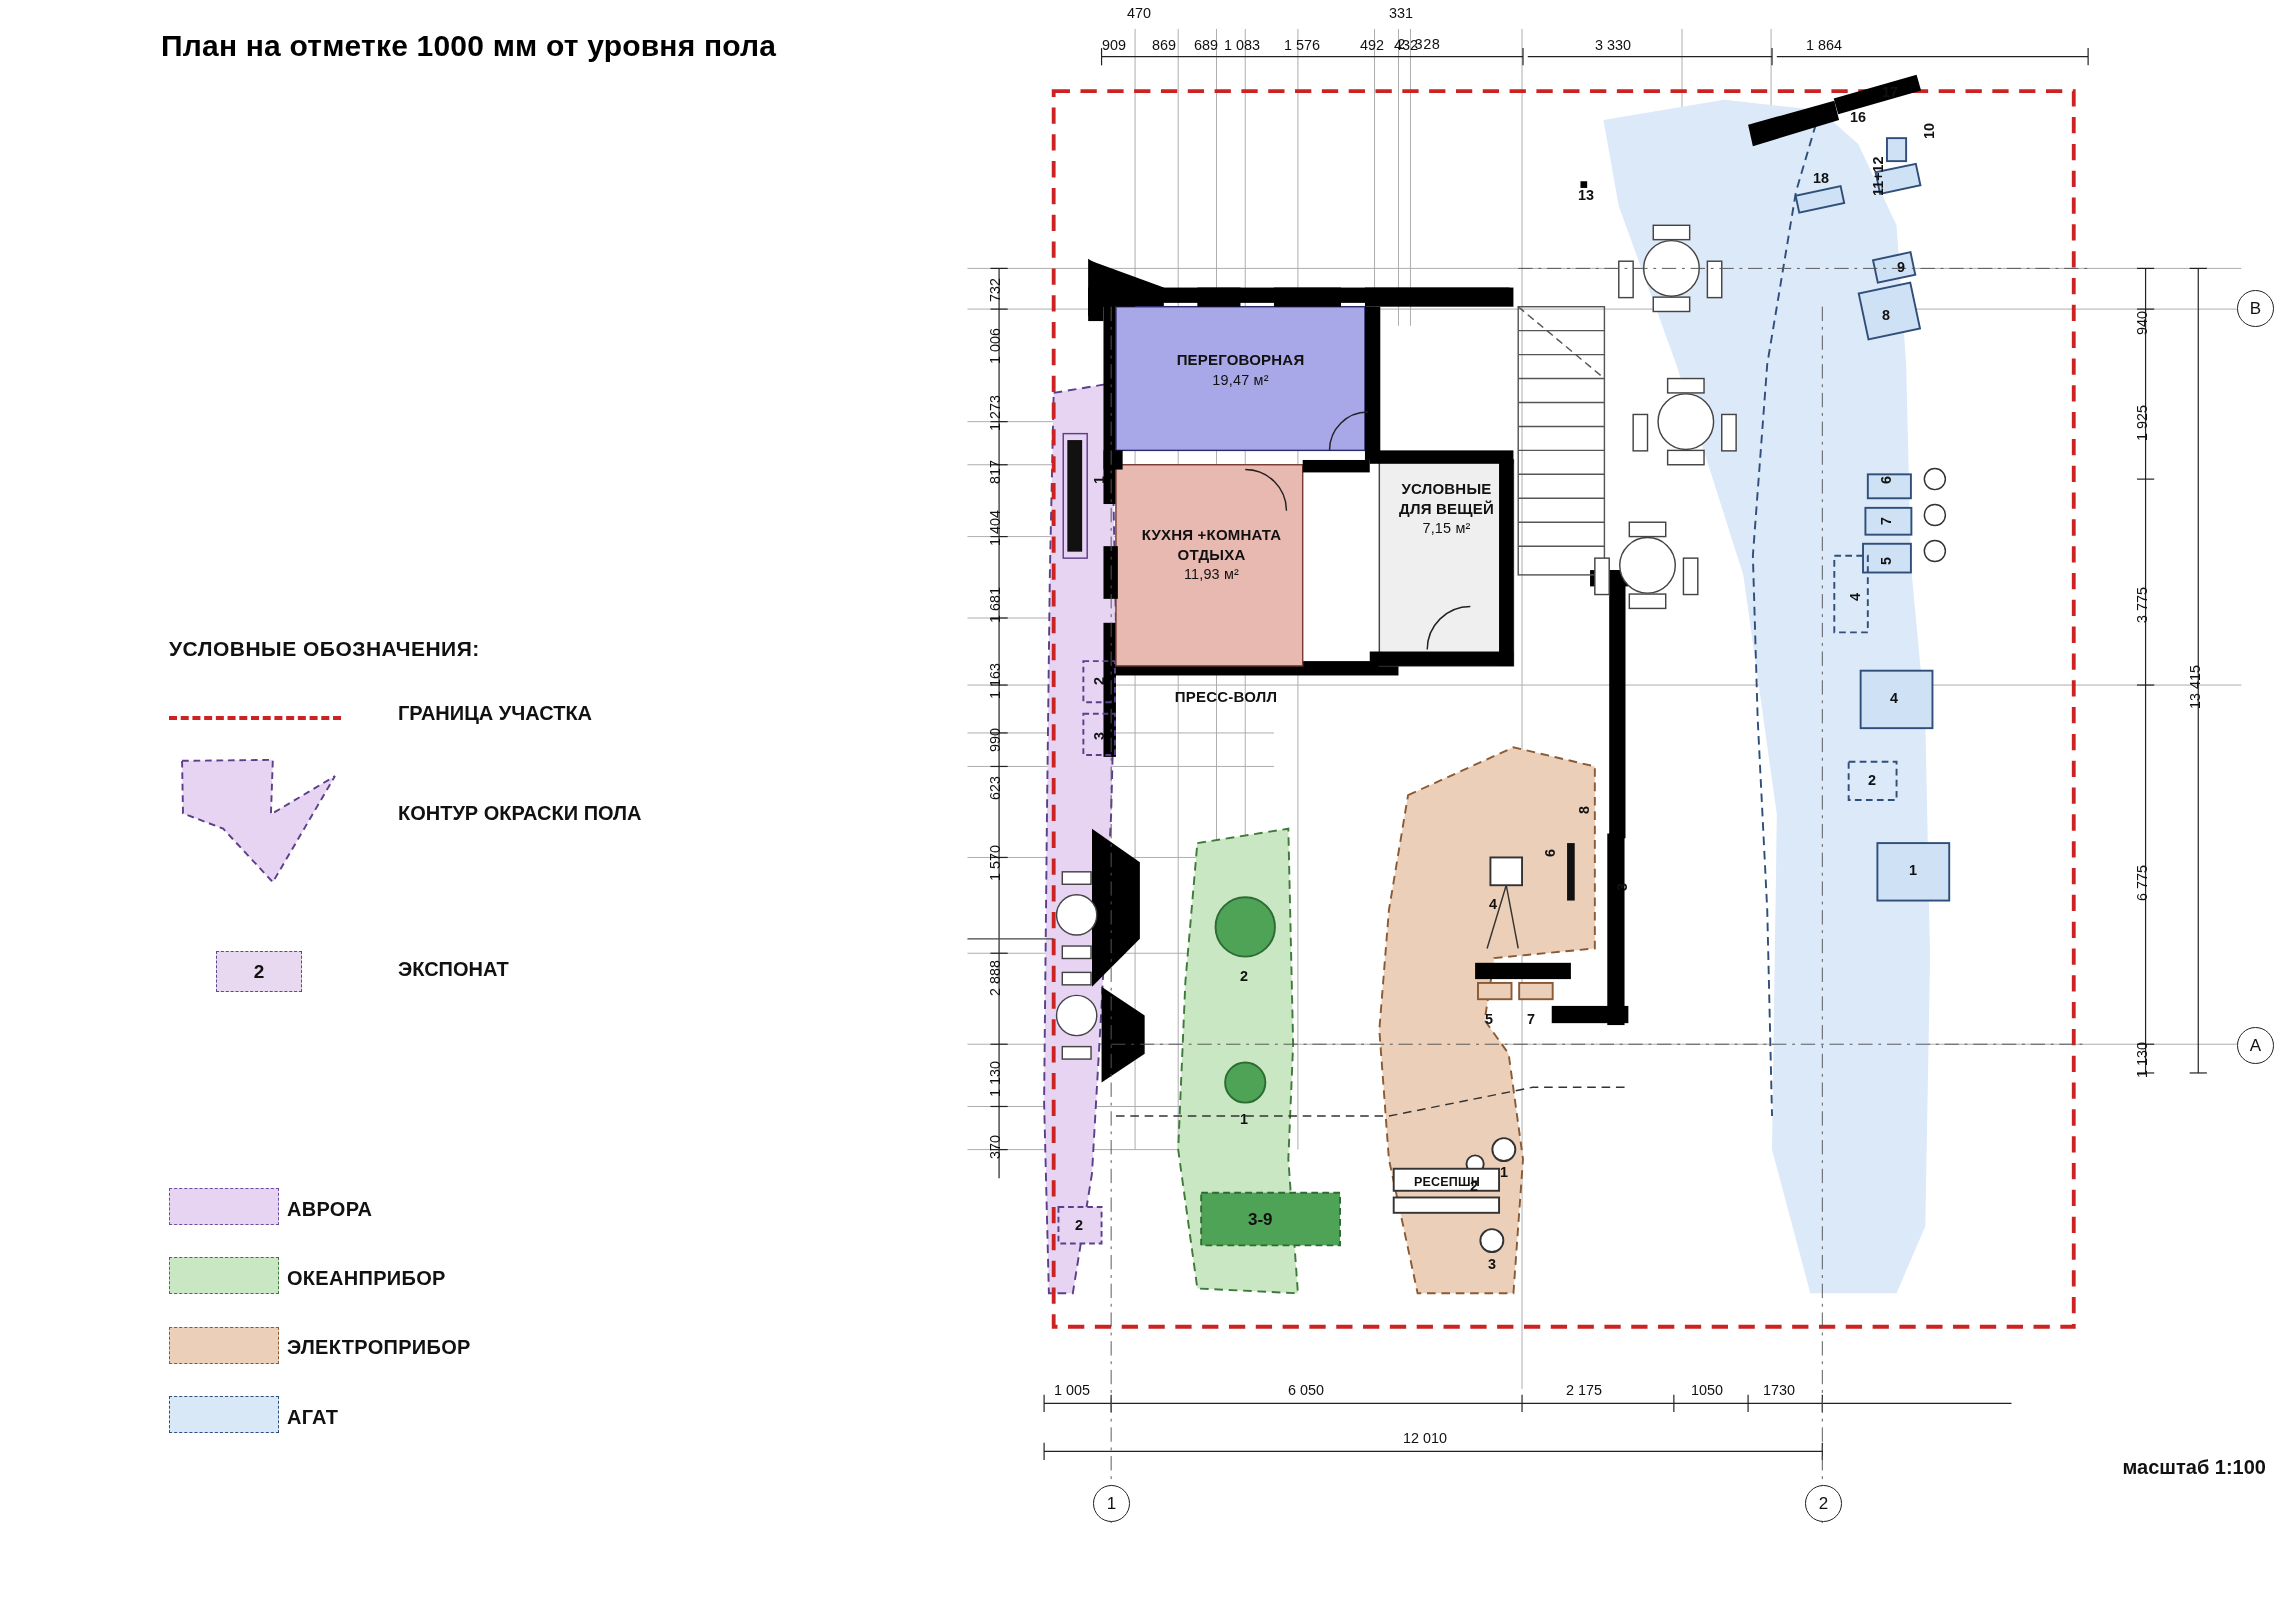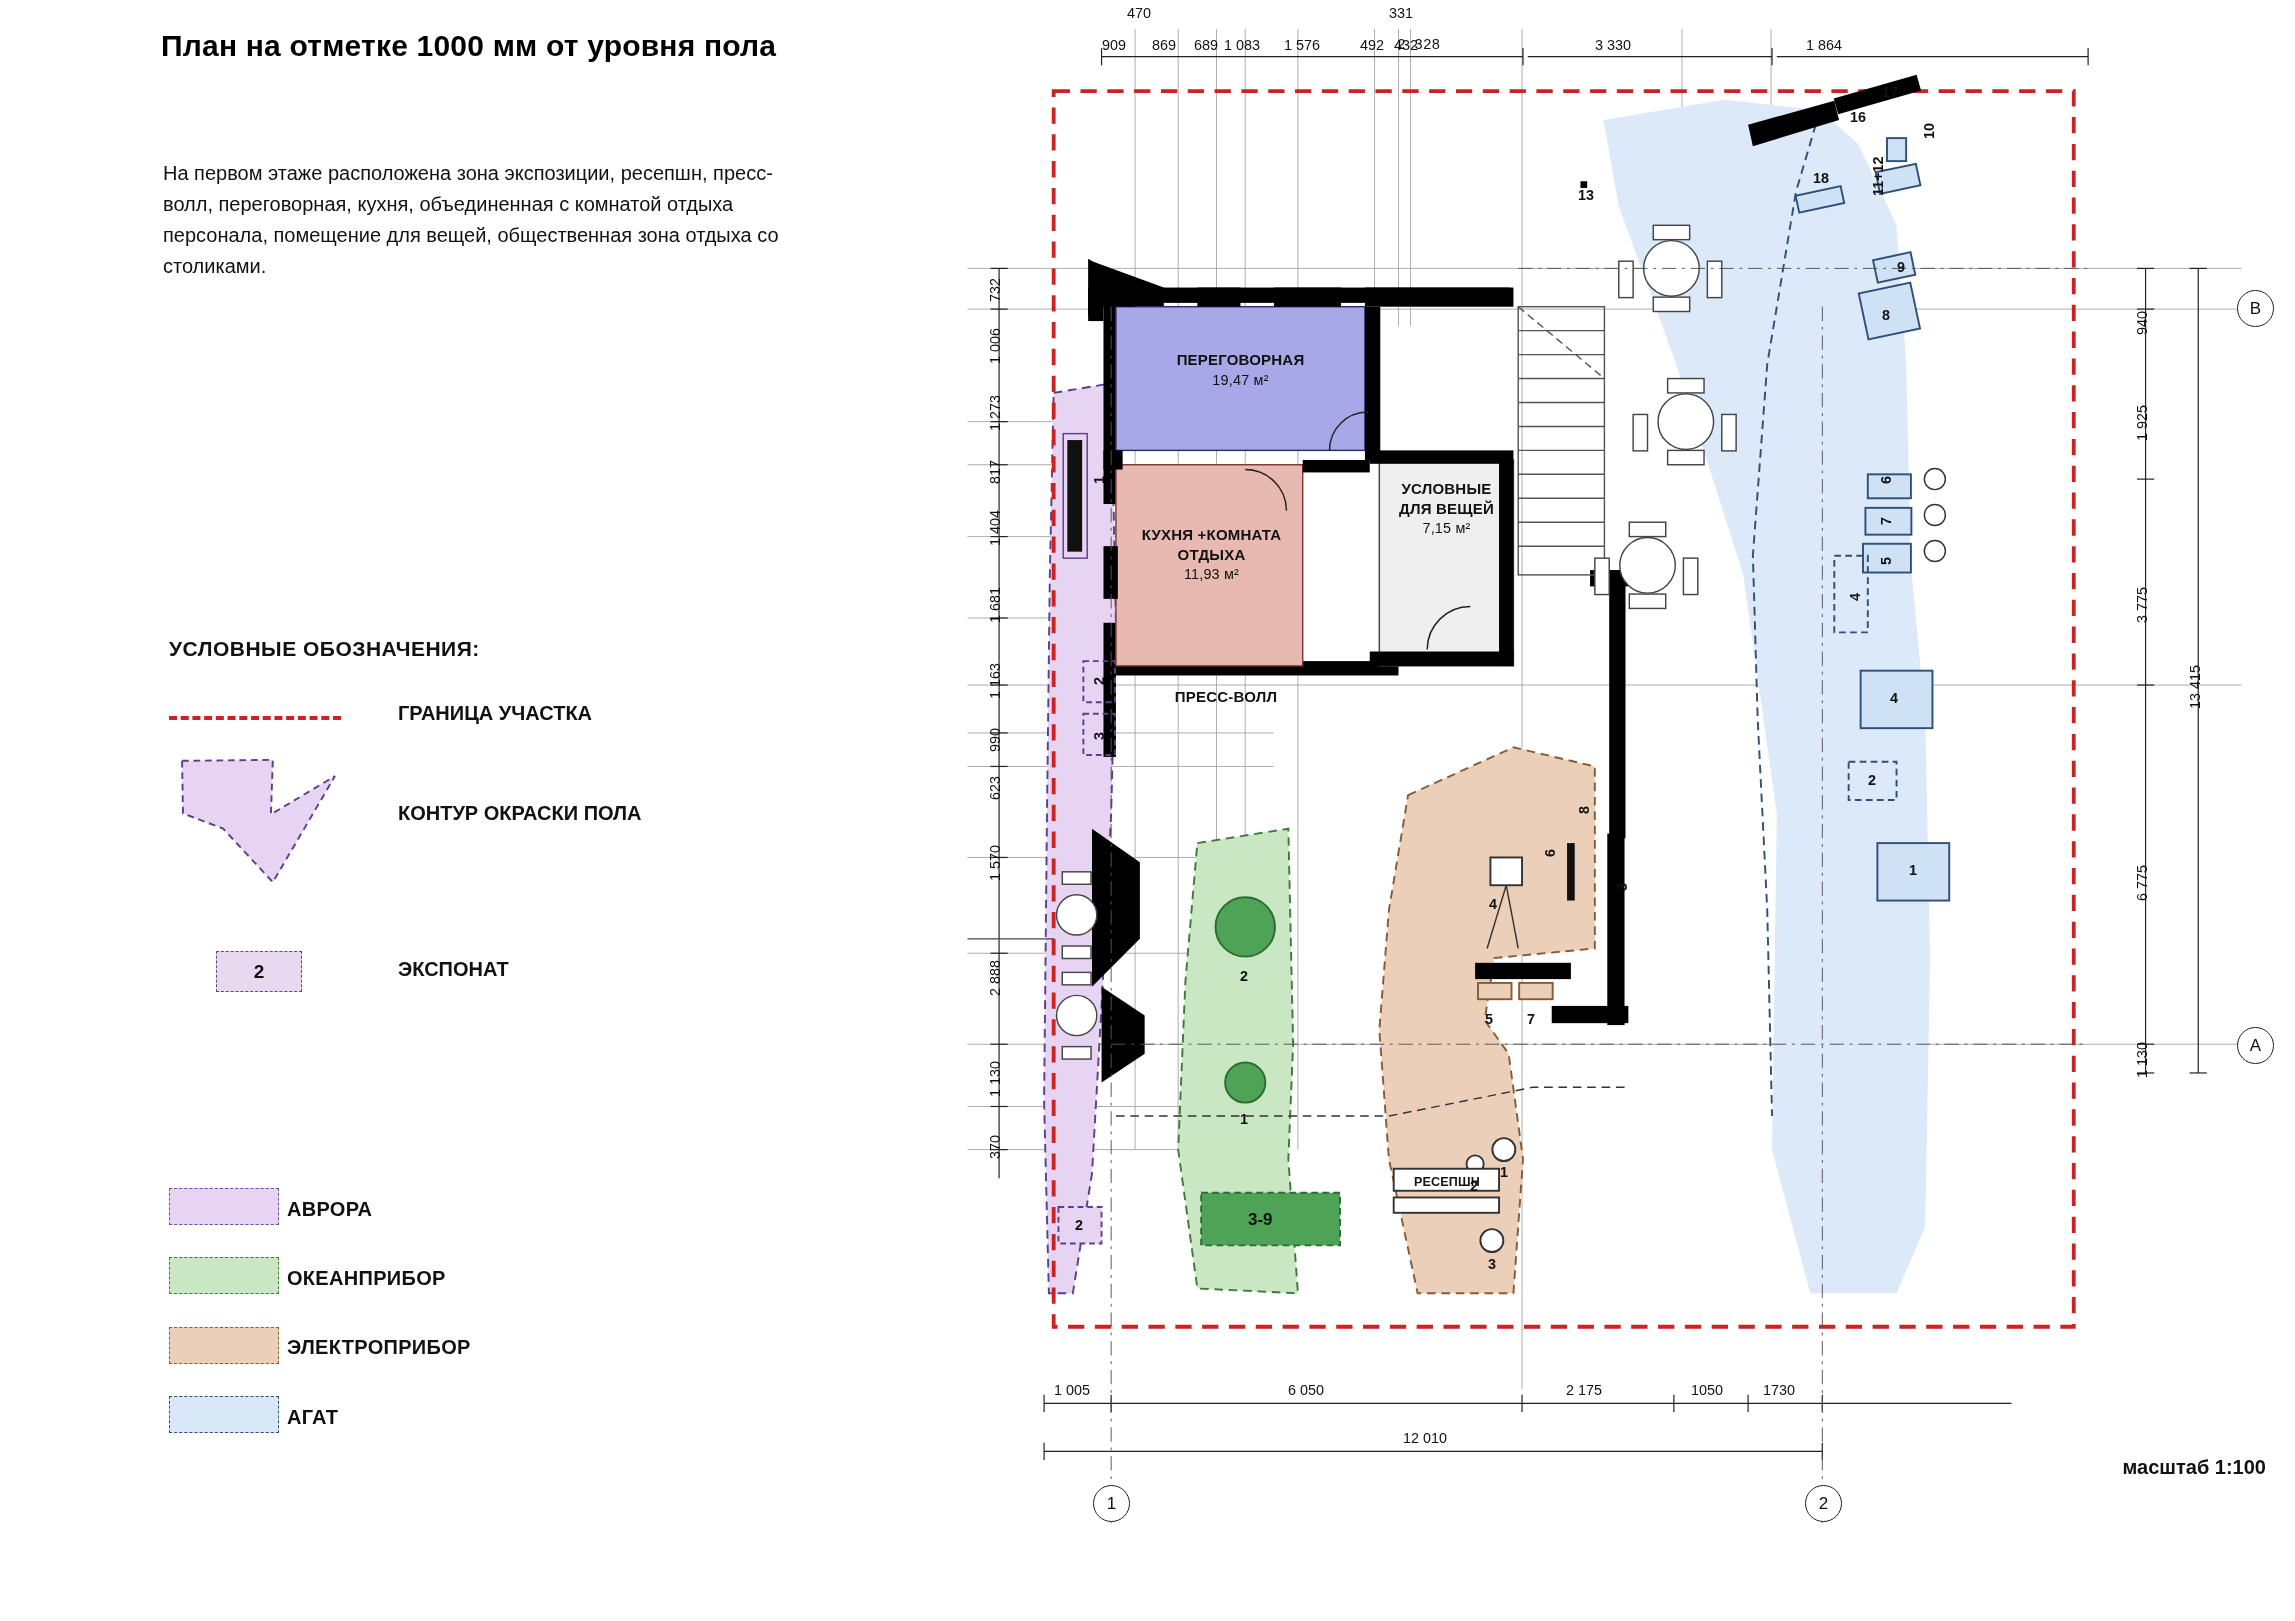--- a/index.html
+++ b/index.html
@@ -189,21 +189,20 @@
     font-size: 17px;
     background: #fff;
   }
 </style>
 </head>
 <body>
 
 <div id="page">
 
   <div id="title">План на отметке 1000 мм от уровня пола</div>
-  <div id="intro">На первом этаже расположена зона экспозиции, ресепшн, пресс-волл, переговорная, кухня, объединенная с комнатой отдыха персонала, помещение для вещей, общественная зона отдыха со столиками.</div>
 
   <div id="legend-title">УСЛОВНЫЕ ОБОЗНАЧЕНИЯ:</div>
 
   <div id="legend-boundary"></div>
   <div id="legend-boundary-label">ГРАНИЦА УЧАСТКА</div>
 
   <svg id="legend-paint" viewBox="0 0 340 270">
     <polygon points="10,8 200,6 196,120 330,40 200,262 96,150 12,118" fill="#e6d4f2" stroke="#5b3f8a" stroke-width="4" stroke-dasharray="14 10"></polygon>
   </svg>
   <div id="legend-paint-label">КОНТУР ОКРАСКИ ПОЛА</div>

